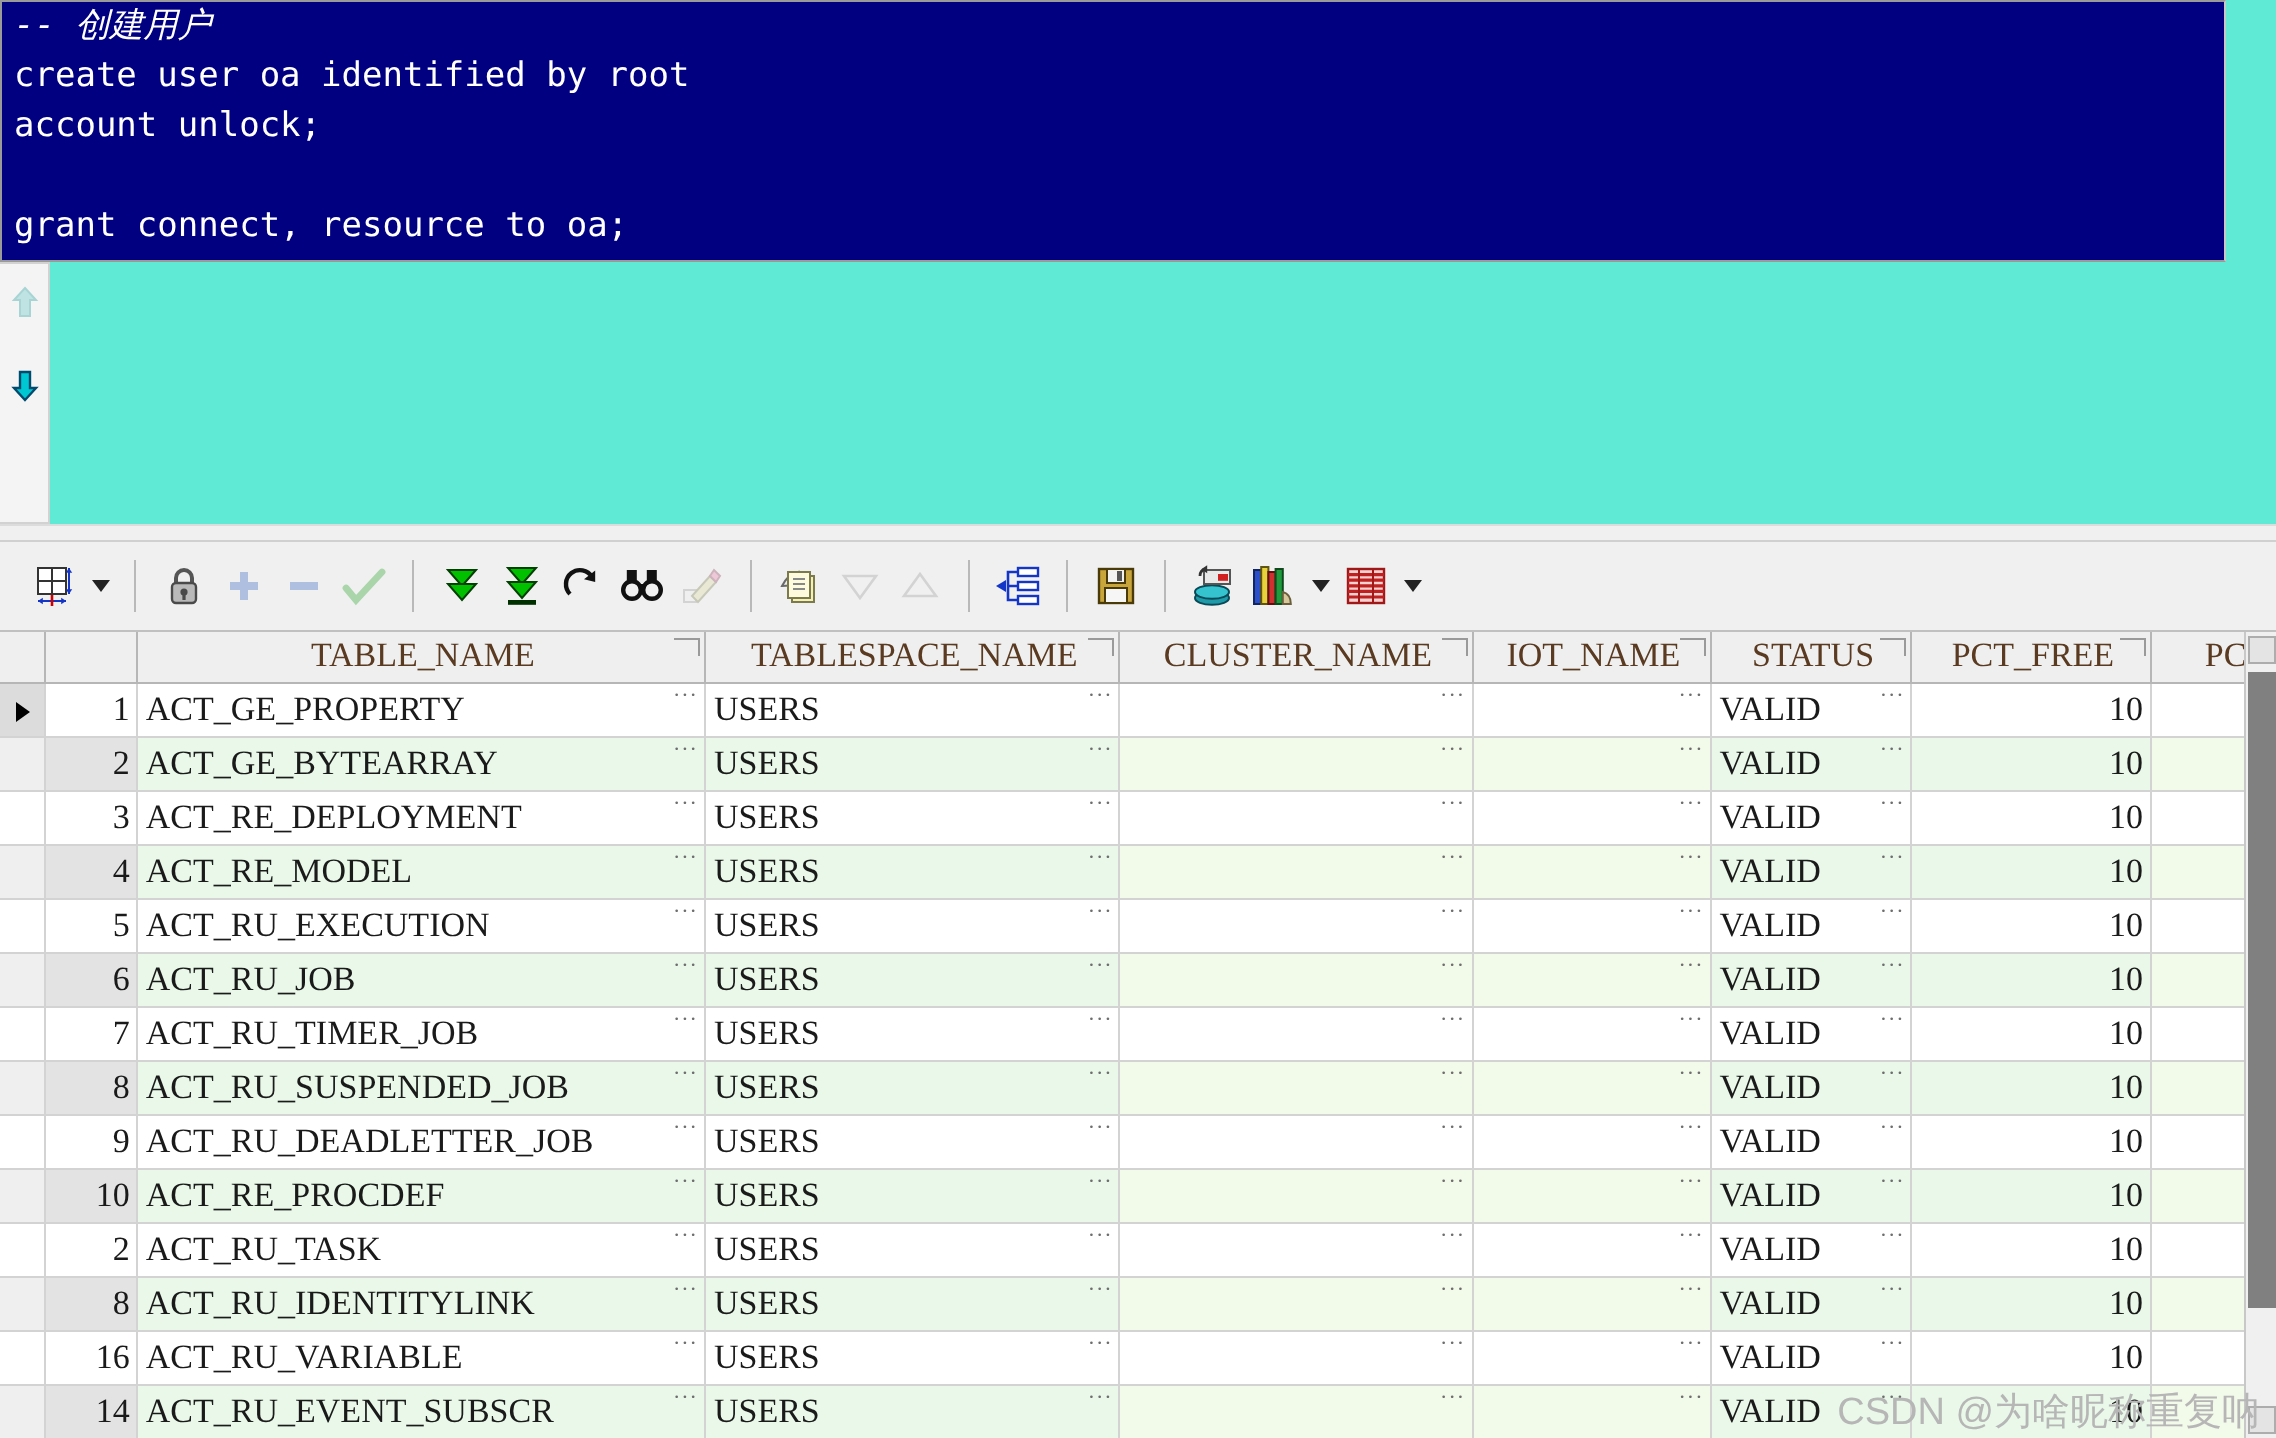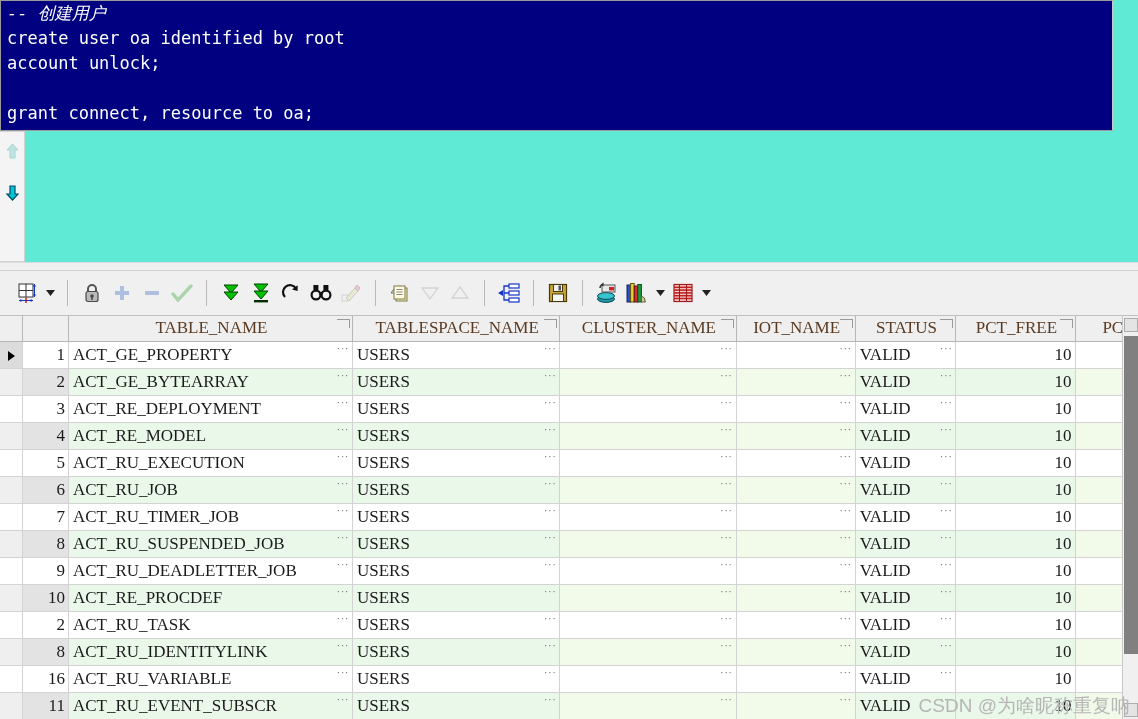--- a/index.html
+++ b/index.html
@@ -707,21 +707,21 @@
             </td>
             <td class="empty-cell">
               <span class="ell">···</span>
             </td>
             <td class="">VALID<span class="ell">···</span></td>
             <td class="num">10</td>
             <td class="empty-cell"></td>
           </tr>
           <tr class="alt">
             <td class="ind"></td>
-            <td class="rownum">11</td>
+            <td class="rownum">14</td>
             <td class="">ACT_RU_EVENT_SUBSCR<span class="ell">···</span></td>
             <td class="">USERS<span class="ell">···</span></td>
             <td class="empty-cell">
               <span class="ell">···</span>
             </td>
             <td class="empty-cell">
               <span class="ell">···</span>
             </td>
             <td class="">VALID<span class="ell">···</span></td>
             <td class="num">10</td>

